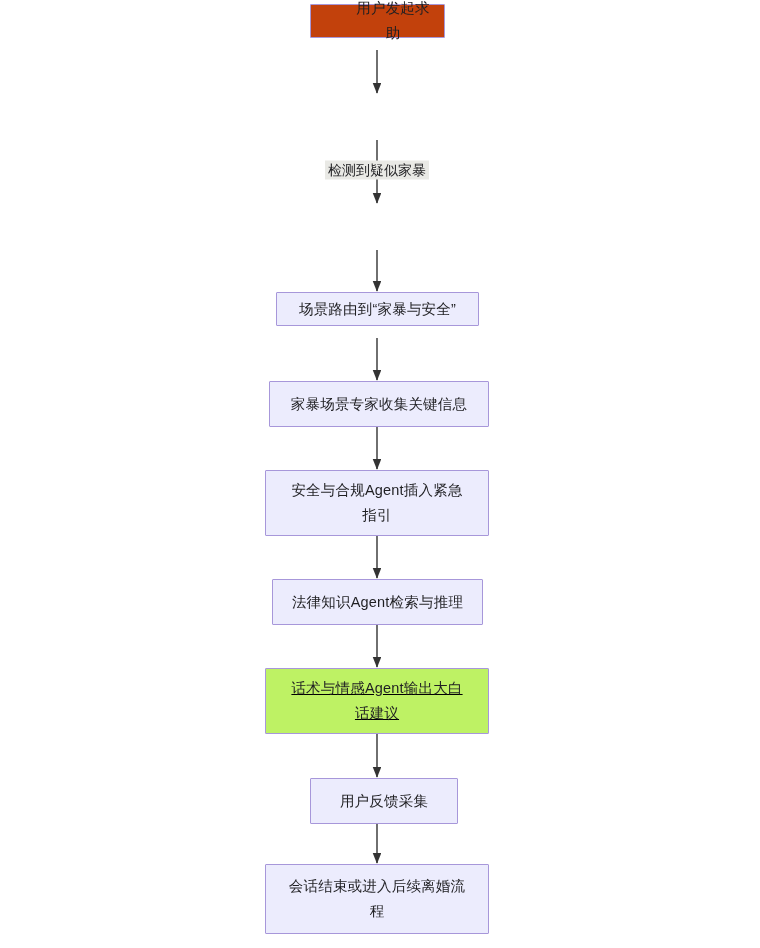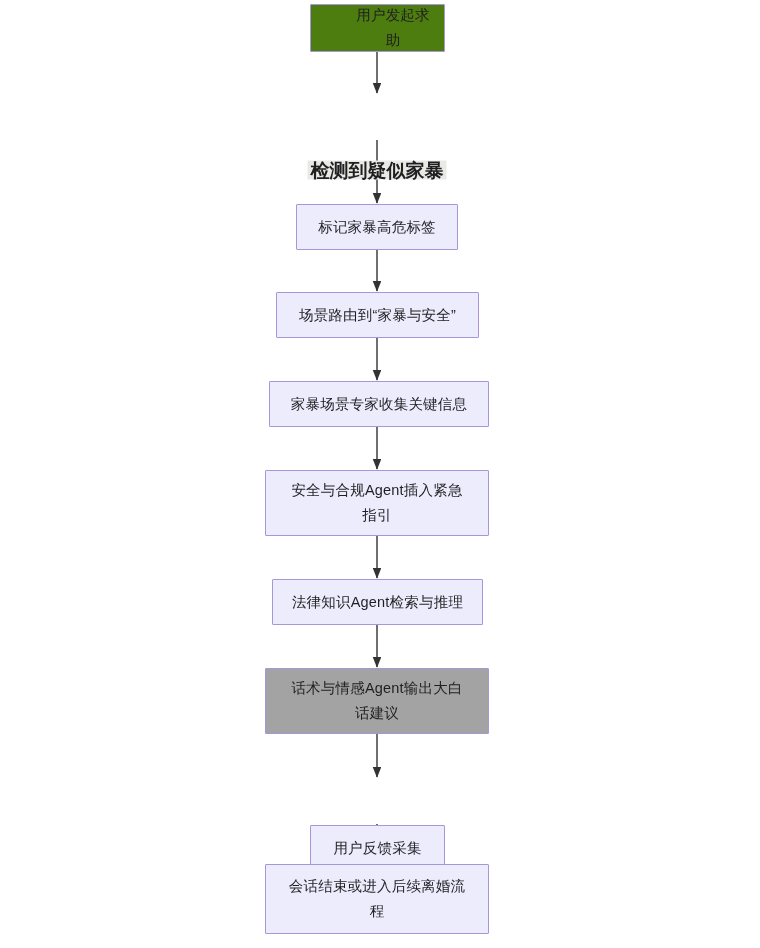--- a/index.html
+++ b/index.html
@@ -53,25 +53,24 @@
     color: #1f1f22;
     letter-spacing: 0.2px;
     white-space: pre-line;
     padding: 0 10px;
   }
   .edge-label {
     position: absolute;
     transform: translate(-50%, -50%);
     background: #e9e9e5;
     color: #1f1f22;
-    font-size: 19px;
+    font-size: 14px;
     line-height: 17px;
     padding: 1px 3px;
     white-space: nowrap;
-    font-weight: bold;
   }
 </style>
 </head>
 <body>
 
 <div id="flow-canvas">
 
   <svg id="edge-layer" viewBox="0 0 760 948" width="760" height="948" xmlns="http://www.w3.org/2000/svg">
     <defs>
       <marker id="arrowhead" markerWidth="9" markerHeight="9" refX="7.5" refY="3.2" orient="auto" markerUnits="strokeWidth">
@@ -85,44 +84,41 @@
         <line x1="377" y1="338" x2="377" y2="380" stroke="#333333" stroke-width="1.4" marker-end="url(#arrowhead)"></line>
         <line x1="377" y1="427" x2="377" y2="469" stroke="#333333" stroke-width="1.4" marker-end="url(#arrowhead)"></line>
         <line x1="377" y1="536" x2="377" y2="578" stroke="#333333" stroke-width="1.4" marker-end="url(#arrowhead)"></line>
         <line x1="377" y1="625" x2="377" y2="667" stroke="#333333" stroke-width="1.4" marker-end="url(#arrowhead)"></line>
         <line x1="377" y1="734" x2="377" y2="777" stroke="#333333" stroke-width="1.4" marker-end="url(#arrowhead)"></line>
         <line x1="377" y1="824" x2="377" y2="863" stroke="#333333" stroke-width="1.4" marker-end="url(#arrowhead)"></line>
       </g>
   </svg>
 
   <div id="node-layer">
-      <div class="node" style="left: 310px; top: 4px; width: 135px; height: 48px; background: #4d7c0f; border-color: rgb(167, 151, 218); padding-left: 31px;">
+      <div class="node" style="left: 310px; top: 4px; width: 135px; height: 34px; background: #c2410c; border-color: rgb(167, 151, 218); padding-left: 31px;">
         <span class="node-label" style="color: rgb(31, 31, 34);">用户发起求助</span>
       </div>
-      <div class="node" style="left: 296px; top: 204px; width: 162px; height: 46px; background: rgb(236, 236, 253); border-color: rgb(167, 151, 218);">
-        <span class="node-label" style="color: rgb(31, 31, 34);">标记家暴高危标签</span>
-      </div>
-      <div class="node" style="left: 276px; top: 292px; width: 203px; height: 46px; background: rgb(236, 236, 253); border-color: rgb(167, 151, 218);">
+      <div class="node" style="left: 276px; top: 292px; width: 203px; height: 34px; background: rgb(236, 236, 253); border-color: rgb(167, 151, 218);">
         <span class="node-label" style="color: rgb(31, 31, 34);">场景路由到“家暴与安全”</span>
       </div>
       <div class="node" style="left: 269px; top: 381px; width: 220px; height: 46px; background: rgb(236, 236, 253); border-color: rgb(167, 151, 218);">
         <span class="node-label" style="color: rgb(31, 31, 34);">家暴场景专家收集关键信息</span>
       </div>
       <div class="node" style="left: 272px; top: 579px; width: 211px; height: 46px; background: rgb(236, 236, 253); border-color: rgb(167, 151, 218);">
         <span class="node-label" style="color: rgb(31, 31, 34);">法律知识Agent检索与推理</span>
       </div>
       <div class="node" style="left: 265px; top: 470px; width: 224px; height: 66px; background: rgb(236, 236, 253); border-color: rgb(167, 151, 218);">
         <span class="node-label" style="color: rgb(31, 31, 34);">安全与合规Agent插入紧急
 指引</span>
       </div>
-      <div class="node" style="left: 265px; top: 668px; width: 224px; height: 66px; background: #a3a3a3; border-color: rgb(167, 151, 218);">
+      <div class="node" style="left: 265px; top: 668px; width: 224px; height: 66px; background: #bef264; border-color: rgb(167, 151, 218); text-decoration: underline;">
         <span class="node-label" style="color: rgb(31, 31, 34);">话术与情感Agent输出大白
 话建议</span>
       </div>
-      <div class="node" style="left: 310px; top: 778px; width: 135px; height: 46px; background: rgb(236, 236, 253); border-color: rgb(167, 151, 218); margin-top: 47px;">
+      <div class="node" style="left: 310px; top: 778px; width: 148px; height: 46px; background: rgb(236, 236, 253); border-color: rgb(167, 151, 218);">
         <span class="node-label" style="color: rgb(31, 31, 34);">用户反馈采集</span>
       </div>
       <div class="node" style="left: 265px; top: 864px; width: 224px; height: 70px; background: rgb(236, 236, 253); border-color: rgb(167, 151, 218);">
         <span class="node-label" style="color: rgb(31, 31, 34);">会话结束或进入后续离婚流
 程</span>
       </div>
     </div>
   <div id="edge-label-layer">
       <div class="edge-label" style="left: 377px; top: 170px; background: rgb(233, 233, 229); color: rgb(31, 31, 34);">检测到疑似家暴</div>
     </div>

